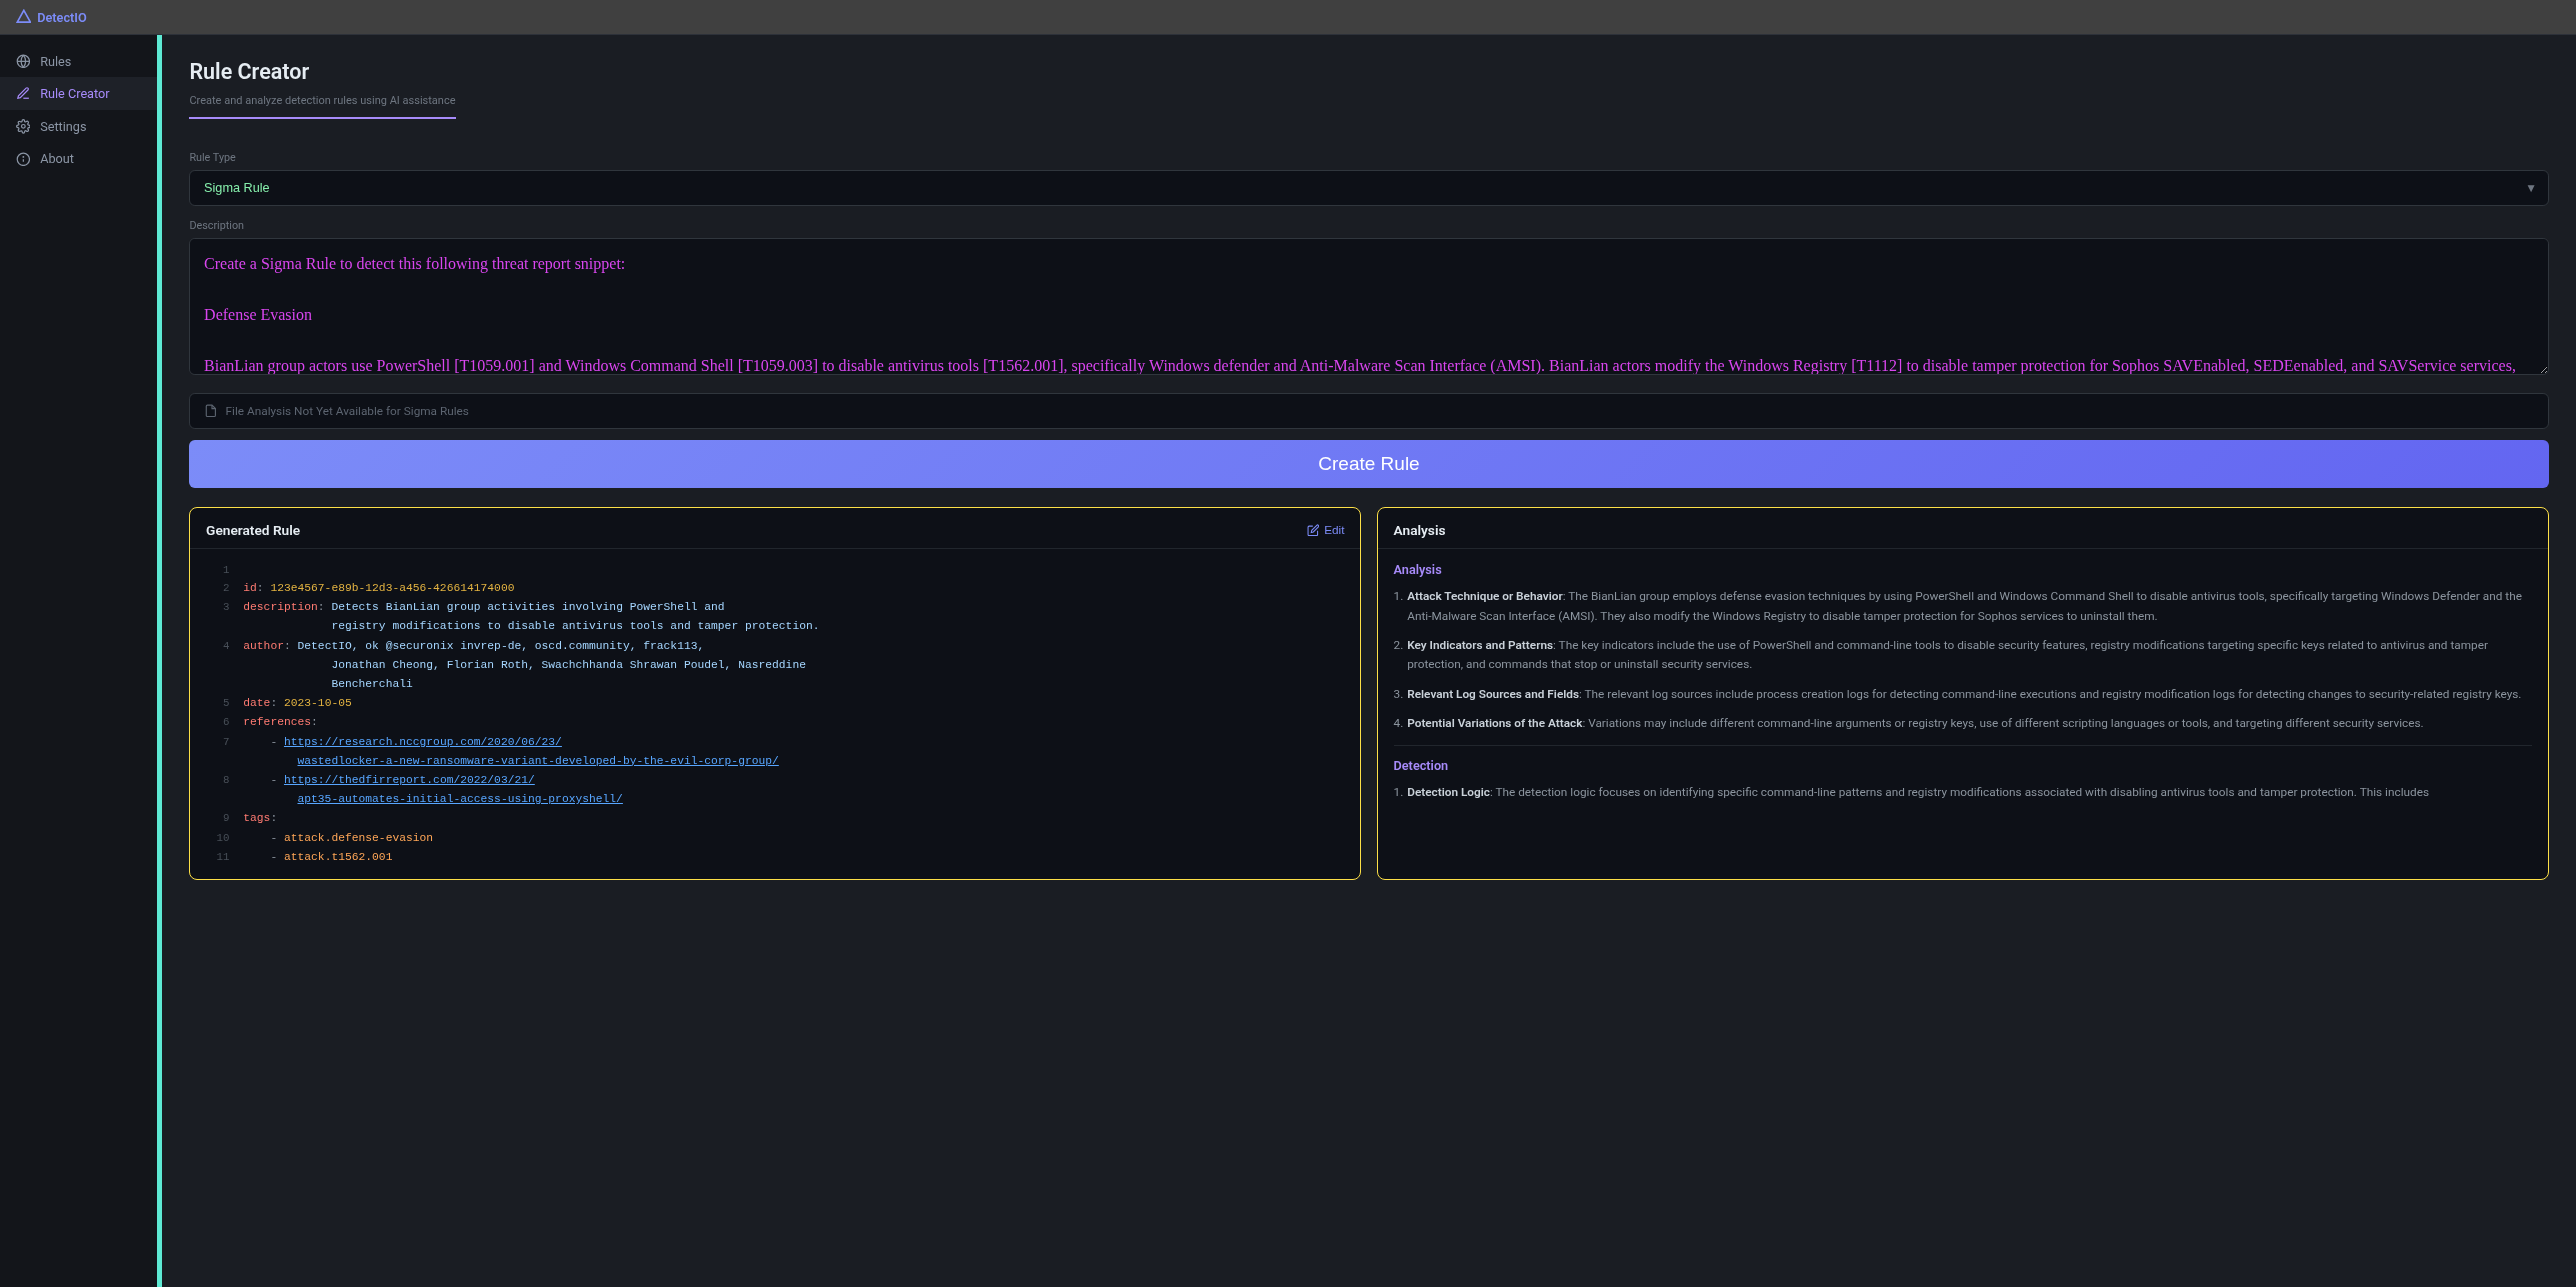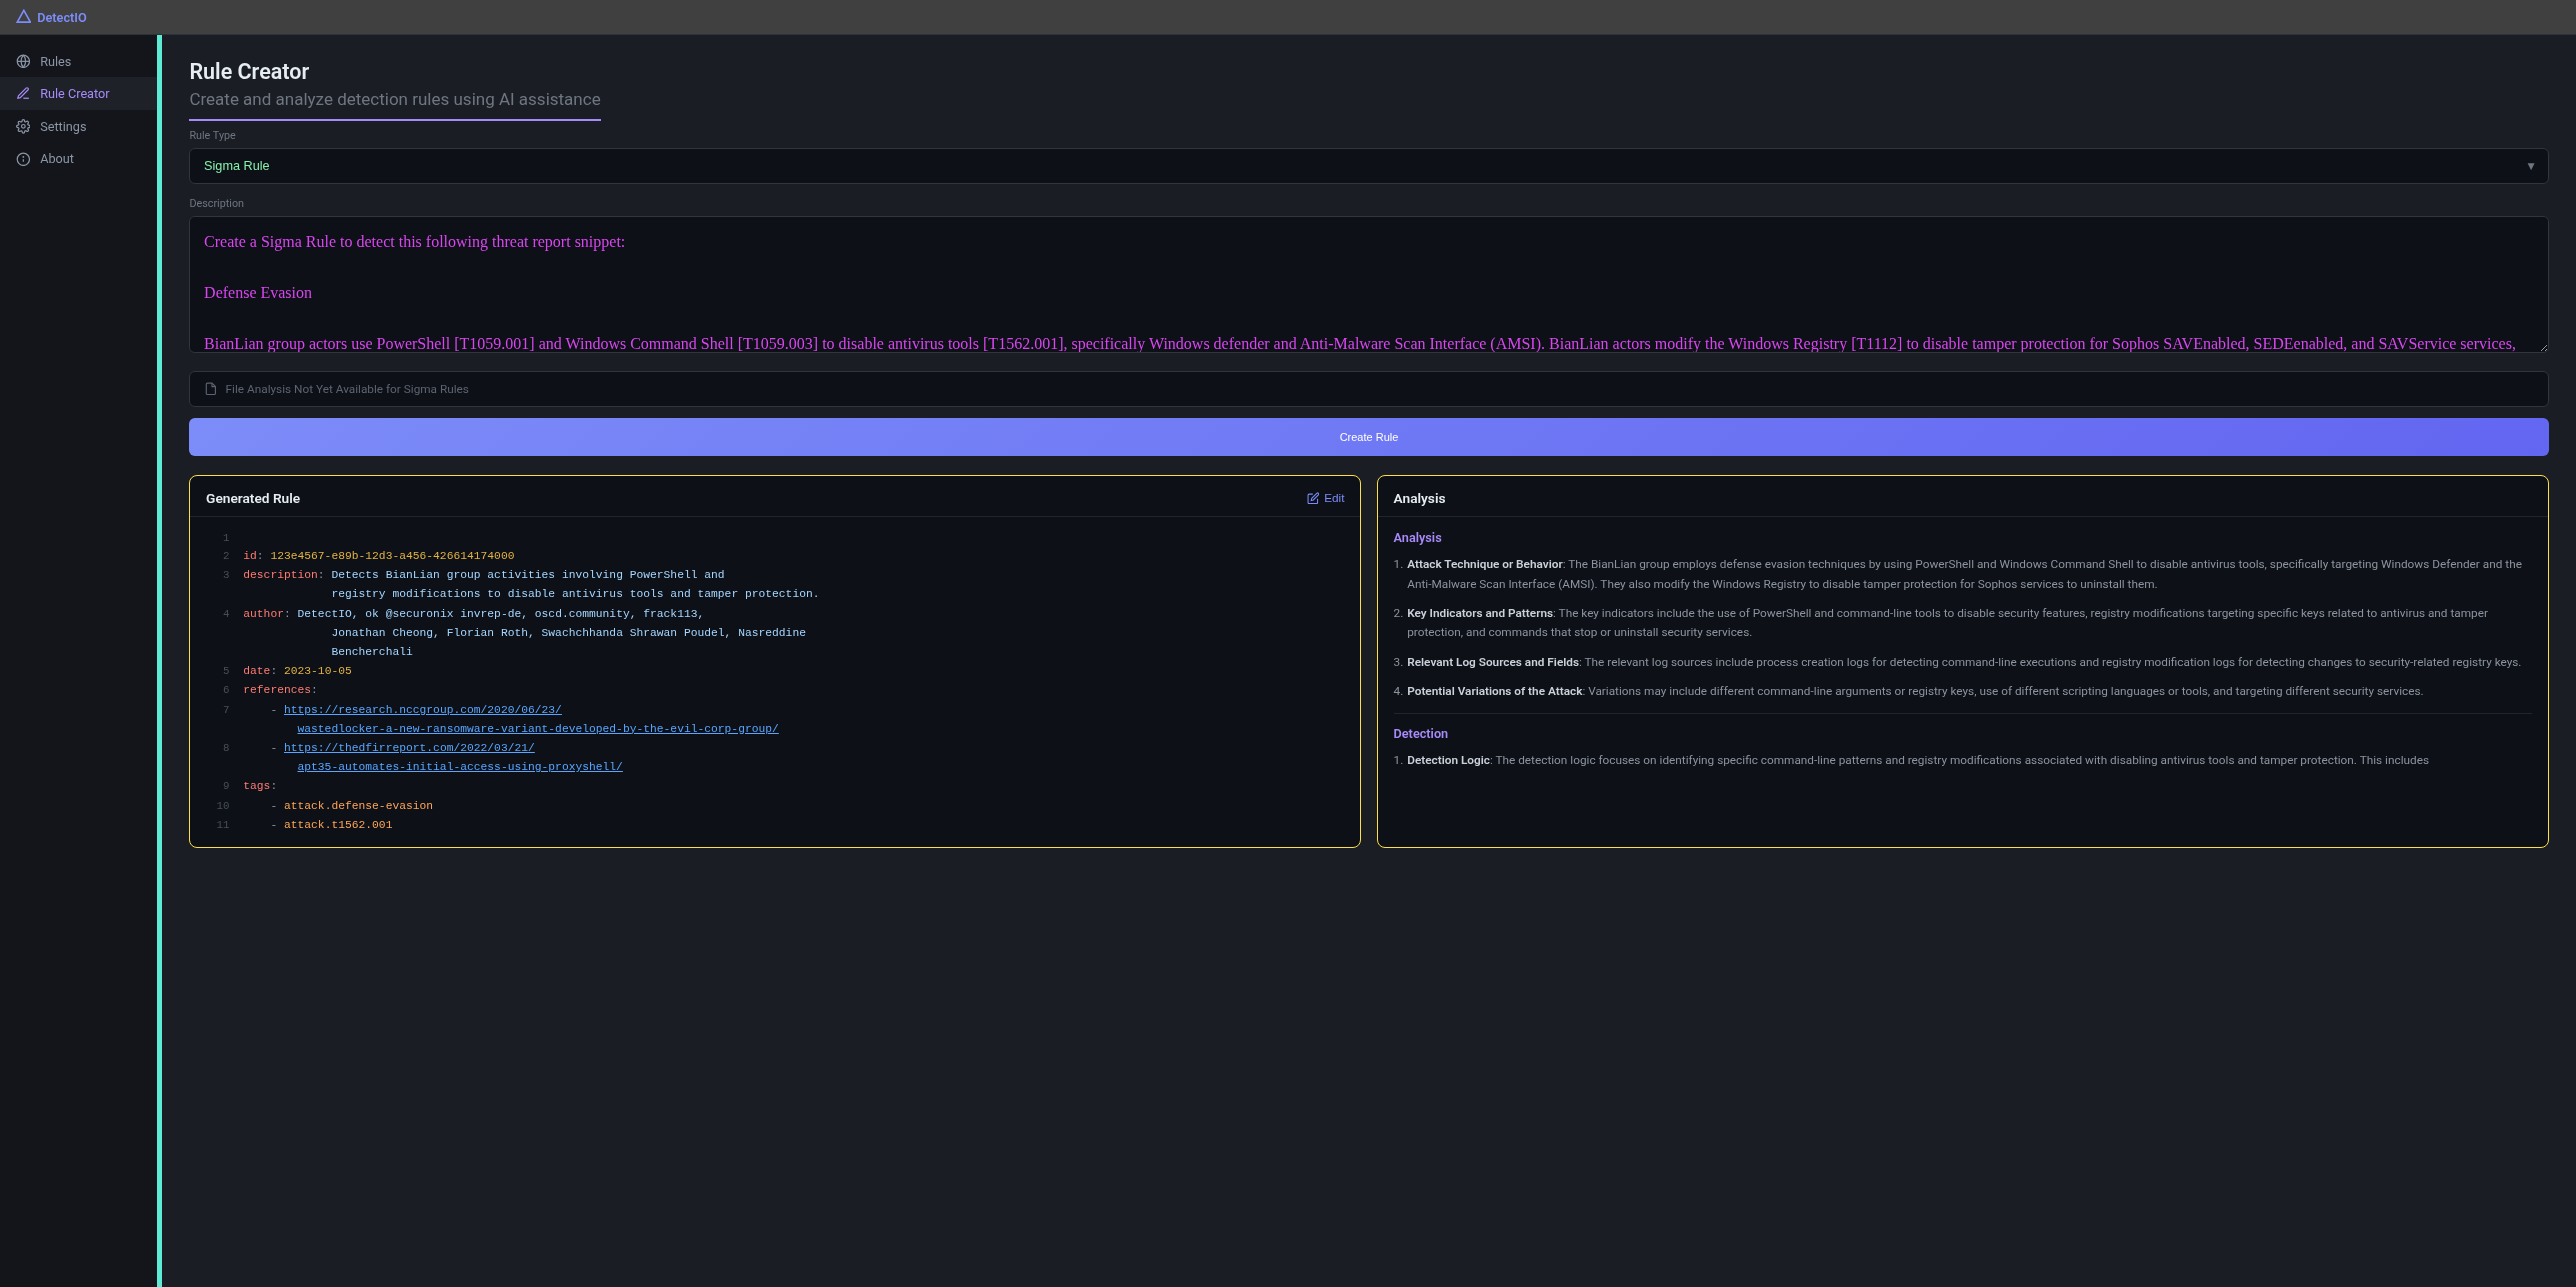--- a/index.html
+++ b/index.html
@@ -70,23 +70,23 @@
       padding: 23.5px 27.4px;
       background: #1a1d23;
     }
     .page-title {
       font-size: 21.5px;
       font-weight: 600;
       color: #e6edf3;
       margin-bottom: 5.9px;
     }
     .page-subtitle {
-      font-size: 17px;
+      font-size: 11px;
       color: #6e7681;
-      margin-bottom: 8px;
+      margin-bottom: 32px;
       padding-bottom: 9.8px;
       border-bottom: 2px solid #a78bfa;
       display: inline-block;
     }
     
     .form-section { margin-bottom: 13.7px; }
     .form-label {
       font-size: 10.8px;
       color: #6e7681;
       margin-bottom: 5.9px;
@@ -141,21 +141,21 @@
       align-items: center;
       gap: 7.8px;
       margin-bottom: 11.8px;
     }
     .create-rule-btn {
       width: 100%;
       background: linear-gradient(135deg, #7c8cf8, #6366f1);
       border: none;
       border-radius: 5.9px;
       color: #fff;
-      font-size: 11px;
+      font-size: 19px;
       font-weight: 500;
       padding: 12.7px;
       cursor: pointer;
       transition: opacity 0.15s;
       margin-bottom: 19.6px;
     }
     
     .panels {
       display: grid;
       grid-template-columns: 1fr 1fr;

